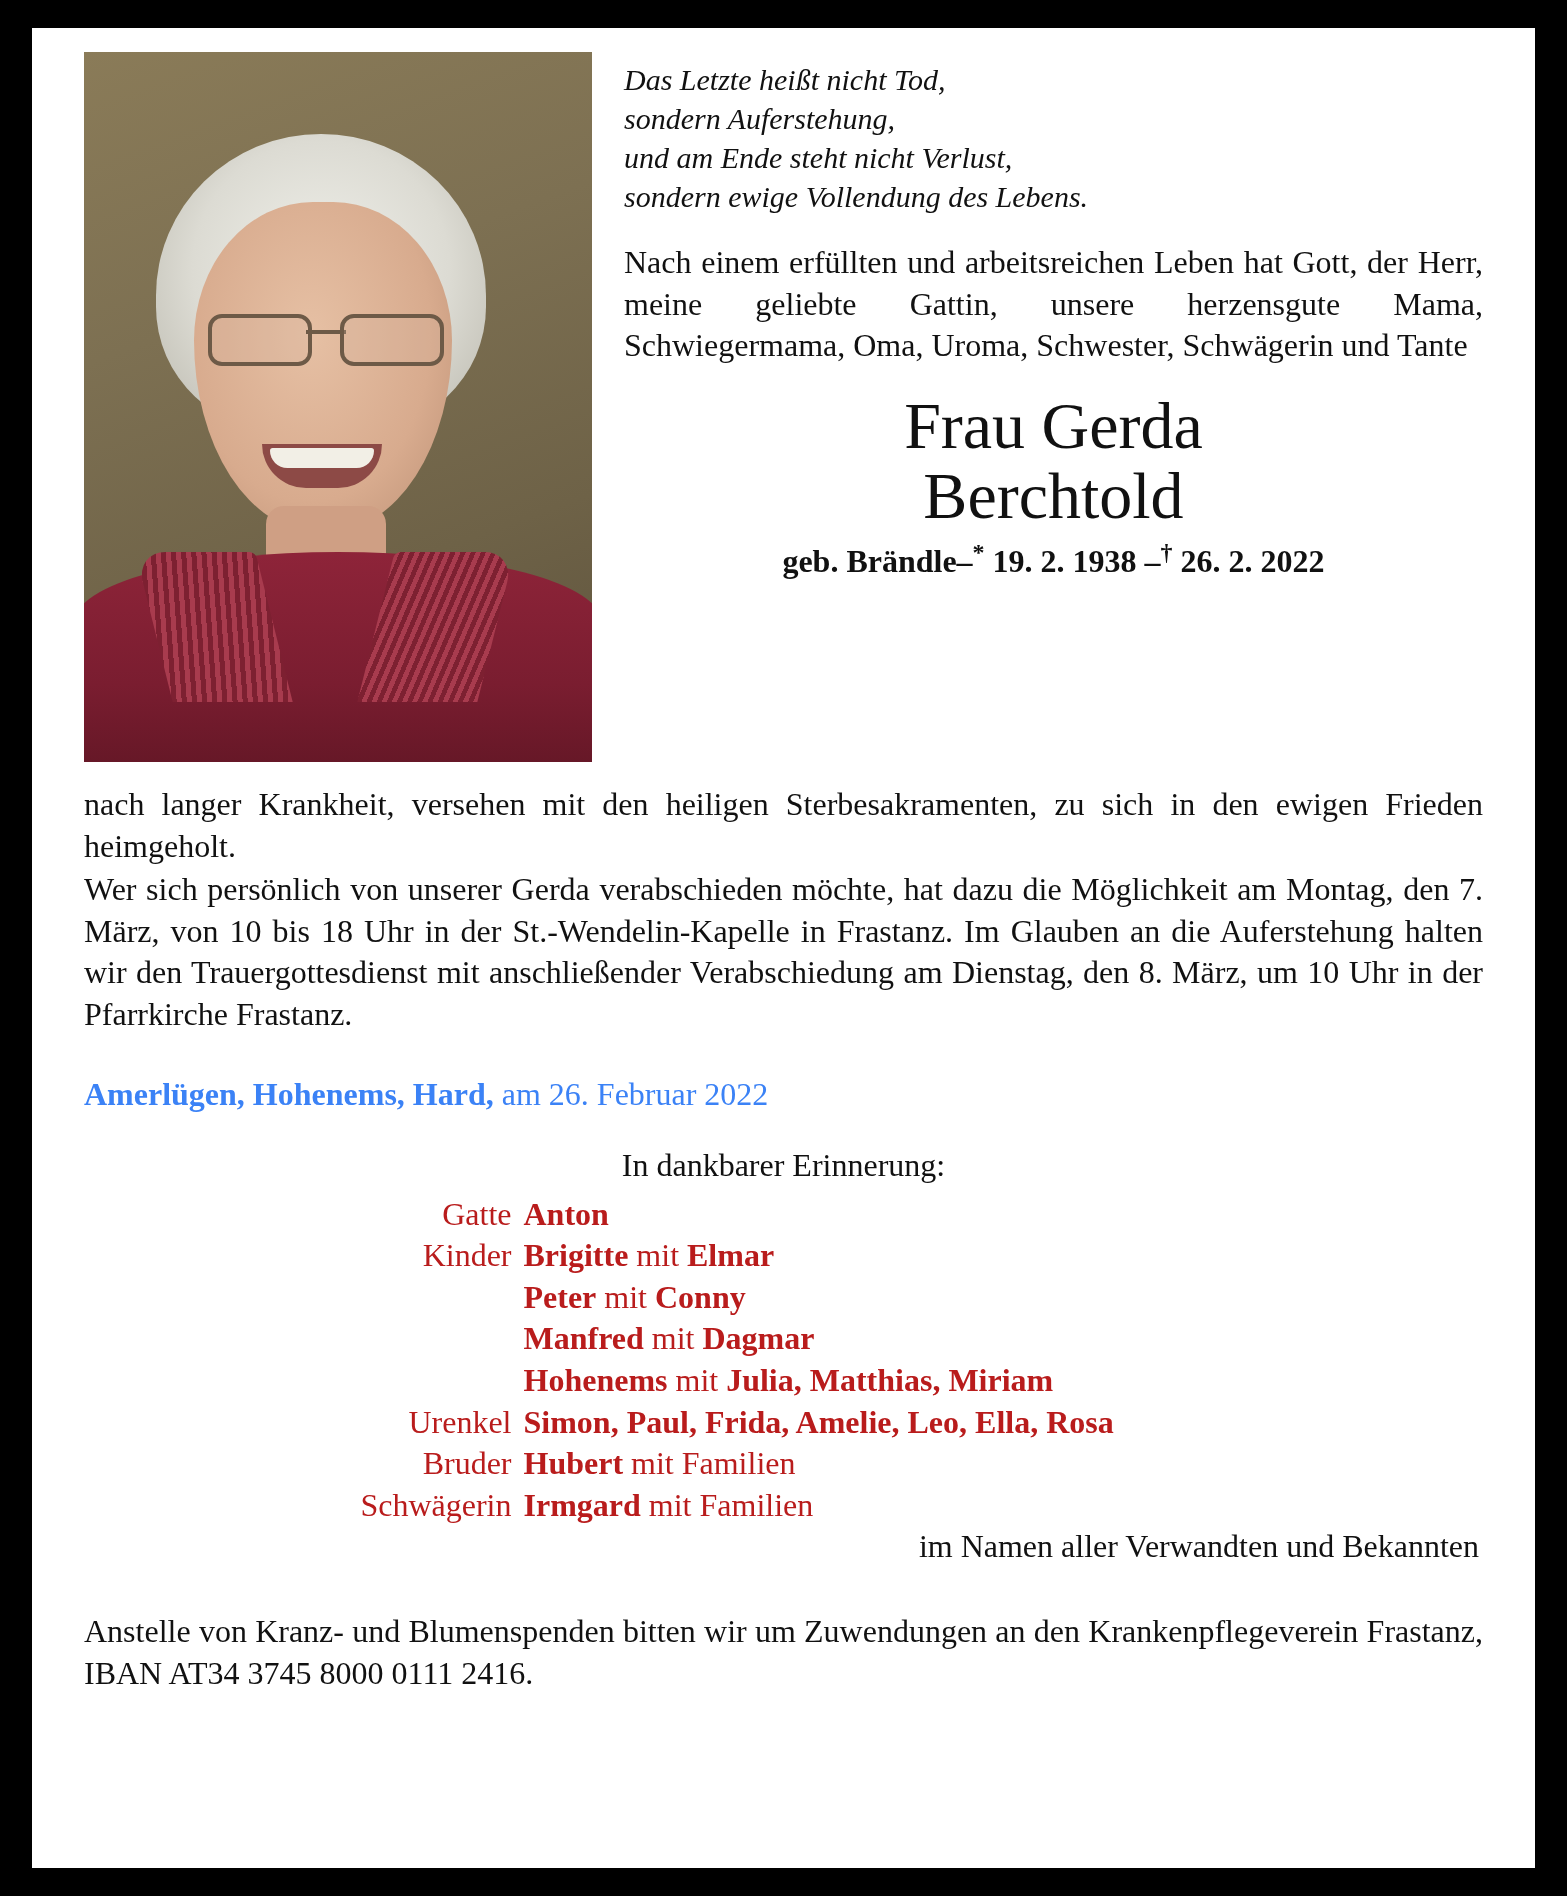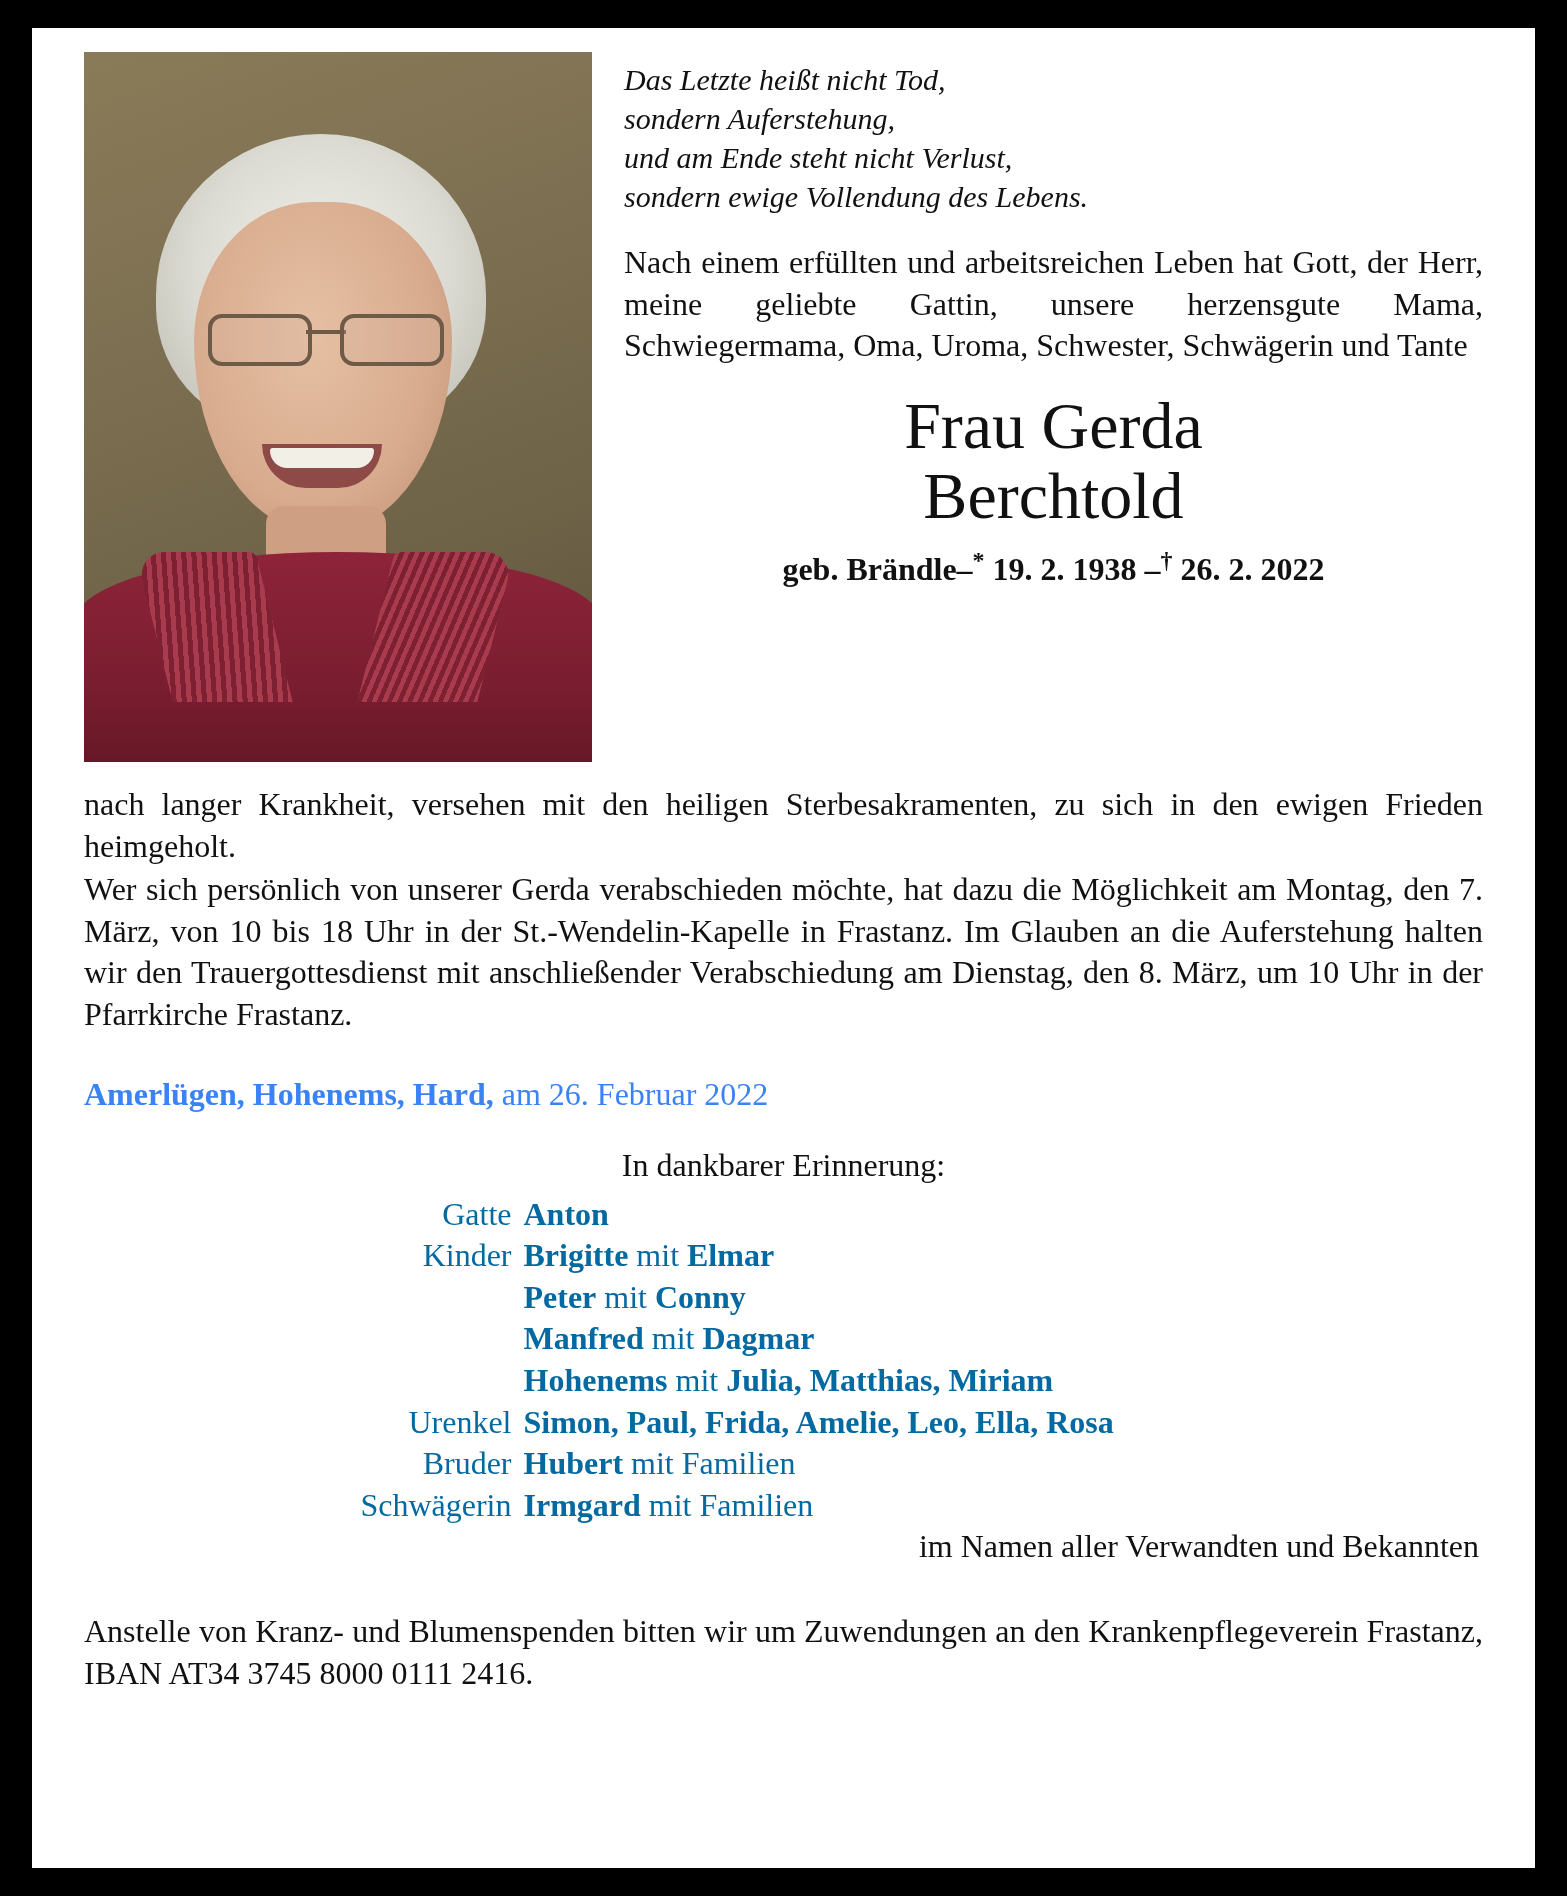--- a/index.html
+++ b/index.html
@@ -145,21 +145,21 @@
     margin-top: 24px;
     text-align: center;
     font-weight: normal;
   }
   .name .line { display: block; }
 
   .dates {
     text-align: center;
     font-weight: bold;
     font-size: 32px;
-    margin-top: 16px;
+    margin-top: 8px;
     color: #111;
     white-space: nowrap;
   }
   .dates .sup { font-size: 24px; vertical-align: super; }
 
   .body-text {
     font-size: 32px;
     line-height: 1.30;
     color: #111;
     margin-top: 22px;
@@ -183,21 +183,21 @@
     font-size: 32px;
     margin-top: 34px;
     color: #111;
   }
 
   .family {
     margin: 10px auto 0 auto;
     width: 1000px;
     font-size: 32px;
     line-height: 1.30;
-    color: #0369a1;
+    color: #b91c1c;
   }
   .family-row {
     display: flex;
     align-items: baseline;
   }
   .family-row .role {
     width: 228px;
     flex: 0 0 228px;
     text-align: right;
     padding-right: 12px;

